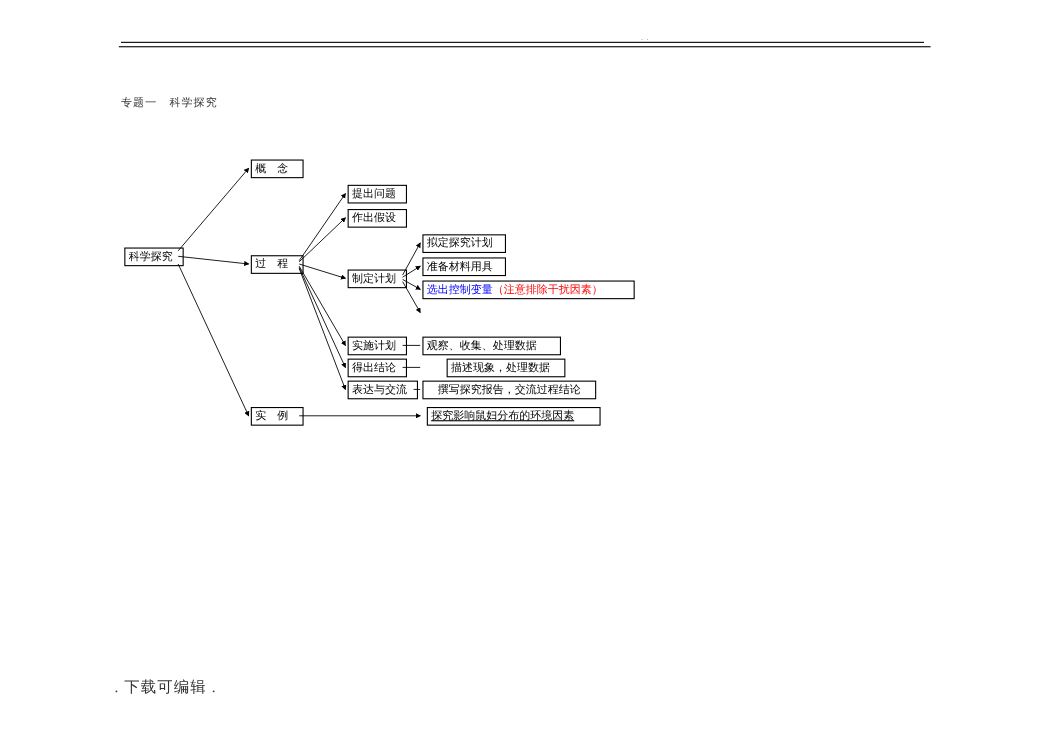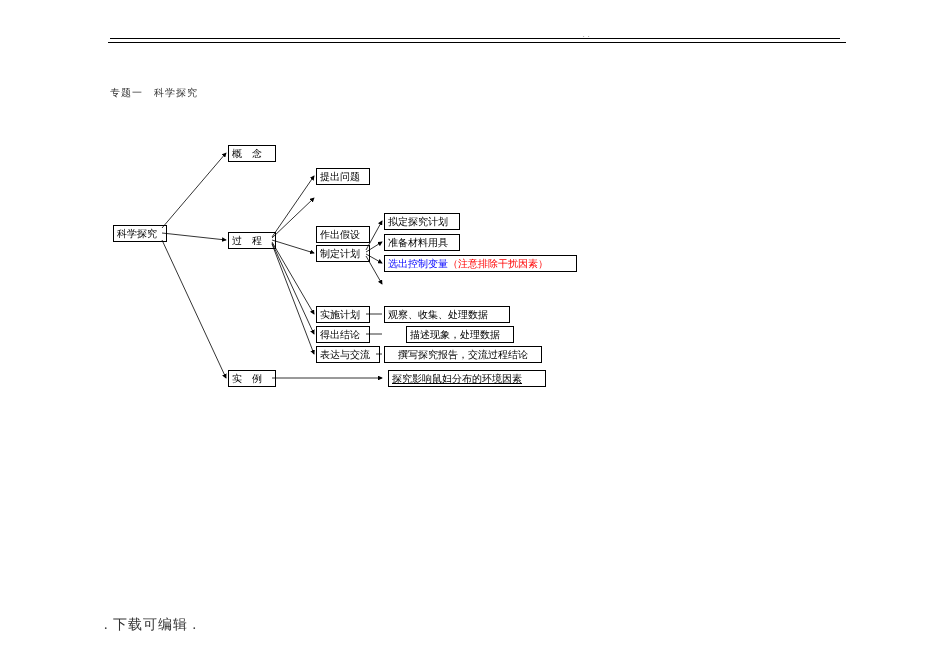--- a/index.html
+++ b/index.html
@@ -97,21 +97,21 @@
   <div class="title">专题一　科学探究</div>
   <div class="footer">. 下载可编辑 .</div>
 
   <div class="box" style="left:113px; top:225px; width:46px;">科学探究</div>
 
   <div class="box" style="left:228px; top:145px; width:40px;">概　念</div>
   <div class="box" style="left:228px; top:232px; width:40px;">过　程</div>
   <div class="box" style="left:228px; top:370px; width:40px;">实　例</div>
 
   <div class="box" style="left:316px; top:168px; width:46px;">提出问题</div>
-  <div class="box" style="left:316px; top:190px; width:46px;margin-top:36px;">作出假设</div>
+  <div class="box" style="left:316px; top:190px; width:46px;">作出假设</div>
   <div class="box" style="left:316px; top:245px; width:46px;">制定计划</div>
   <div class="box" style="left:316px; top:306px; width:46px;">实施计划</div>
   <div class="box" style="left:316px; top:326px; width:46px;">得出结论</div>
   <div class="box" style="left:316px; top:346px; width:56px;">表达与交流</div>
 
   <div class="box" style="left:384px; top:213px; width:68px;">拟定探究计划</div>
   <div class="box" style="left:384px; top:234px; width:68px;">准备材料用具</div>
   <div class="box" style="left:384px; top:255px; width:185px;">
     <span class="blue">选出控制变量</span><span class="red">（注意排除干扰因素）</span>
   </div>

